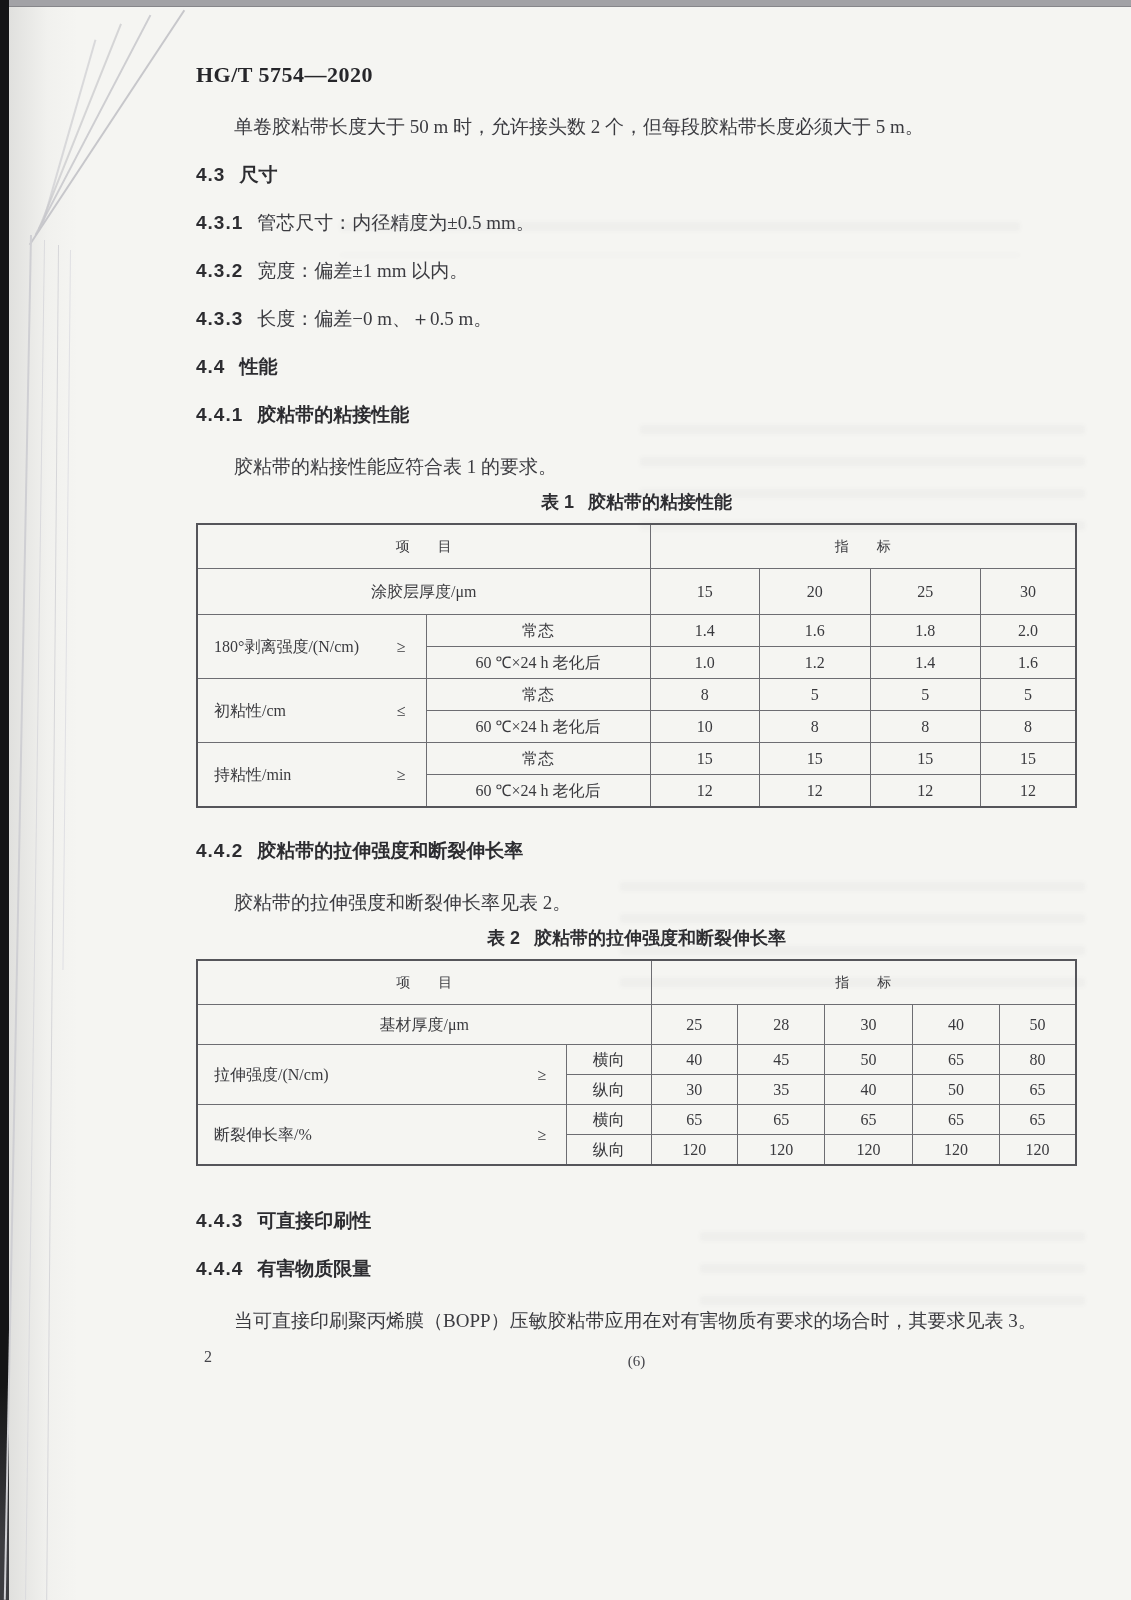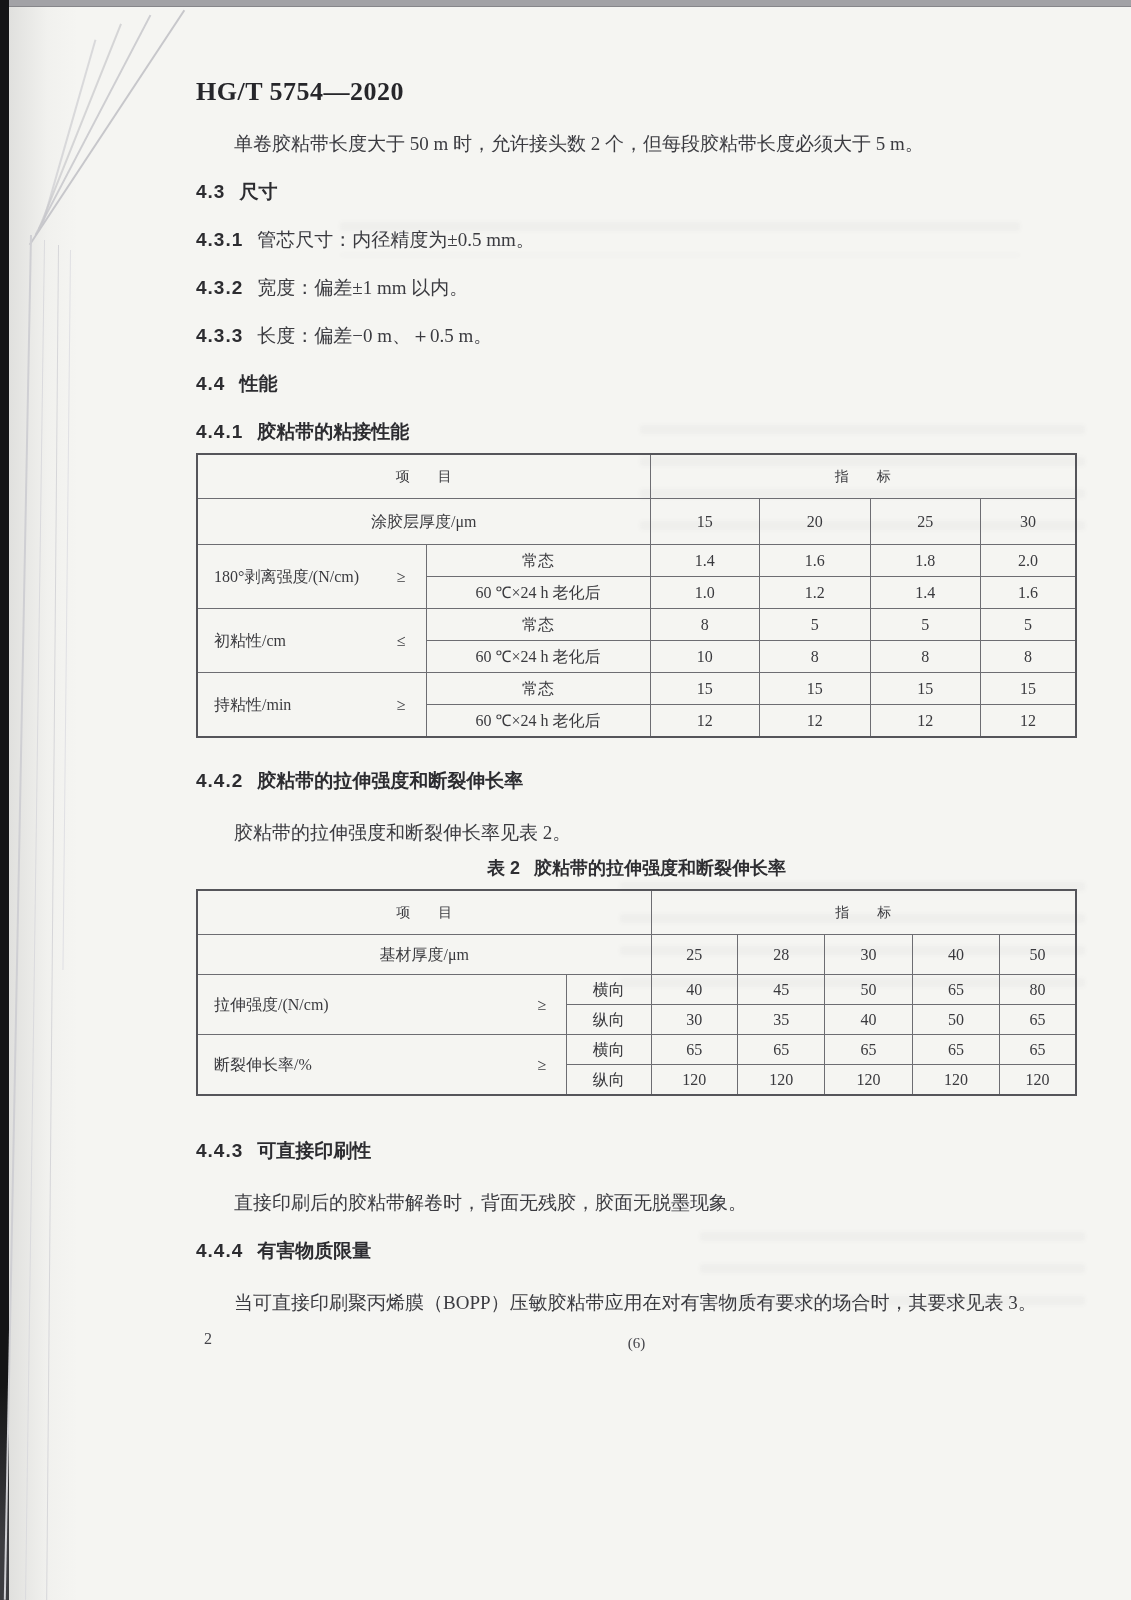--- a/index.html
+++ b/index.html
@@ -43,23 +43,23 @@
   .g0{left:340px;top:222px;width:680px;height:34px;}
   .g1{left:640px;top:425px;width:445px;height:120px;}
   .g2{left:620px;top:882px;width:465px;height:115px;}
   .g3{left:700px;top:1232px;width:385px;height:75px;}
   
   .content{
     position:absolute;left:196px;top:6px;right:54px;
     color:#3b3b40;font-size:19px;line-height:26px;
   }
   .doc-number{
-    padding-top:73px;
+    padding-top:56px;
     font-family:"Liberation Serif", serif;
-    font-weight:bold;font-size:26px;color:#26262a;
+    font-weight:bold;font-size:22px;color:#26262a;
     letter-spacing:0.5px;
   }
   .para{margin-top:26px;text-indent:2em;}
   .clause{margin-top:22px;}
   .clause .num{
     font-family:"Liberation Sans", sans-serif;
     font-weight:bold;color:#2c2c30;margin-right:14px;letter-spacing:1px;
   }
   .clause.head .title{
     font-family:"Liberation Sans", sans-serif;
@@ -137,21 +137,25 @@
 
 
     <div class="clause head">
       <span class="num">4.4</span><span class="title">性能</span>
     </div>
 
     <div class="clause head">
       <span class="num">4.4.1</span><span class="title">胶粘带的粘接性能</span>
     </div>
 
-
+    <div class="para">胶粘带的粘接性能应符合表 1 的要求。</div>
+
+    <div class="caption">
+      <span>表 1</span><span class="cap-title">胶粘带的粘接性能</span>
+    </div>
 
     <table class="spec">
       <colgroup>
         <col style="width:228px">
           <col style="width:223px">
         <col style="width:109px">
           <col style="width:110px">
           <col style="width:110px">
           <col style="width:95px">
       </colgroup>
@@ -307,21 +311,20 @@
         <td>120</td>
         <td>120</td>
       </tr>
     </tbody>
       </table>
 
     <div class="clause head" style="margin-top:42px">
       <span class="num">4.4.3</span><span class="title">可直接印刷性</span>
     </div>
 
-    <div class="para">直接印刷后的胶粘带解卷时，背面无残胶，胶面无脱墨现象。</div>
 
     <div class="clause head">
       <span class="num">4.4.4</span><span class="title">有害物质限量</span>
     </div>
 
     <div class="para" style="">当可直接印刷聚丙烯膜（BOPP）压敏胶粘带应用在对有害物质有要求的场合时，其要求见表 3。</div>
 
     <div class="footer">
       <span class="pg">2</span>
       <span class="ctr">(6)</span>

